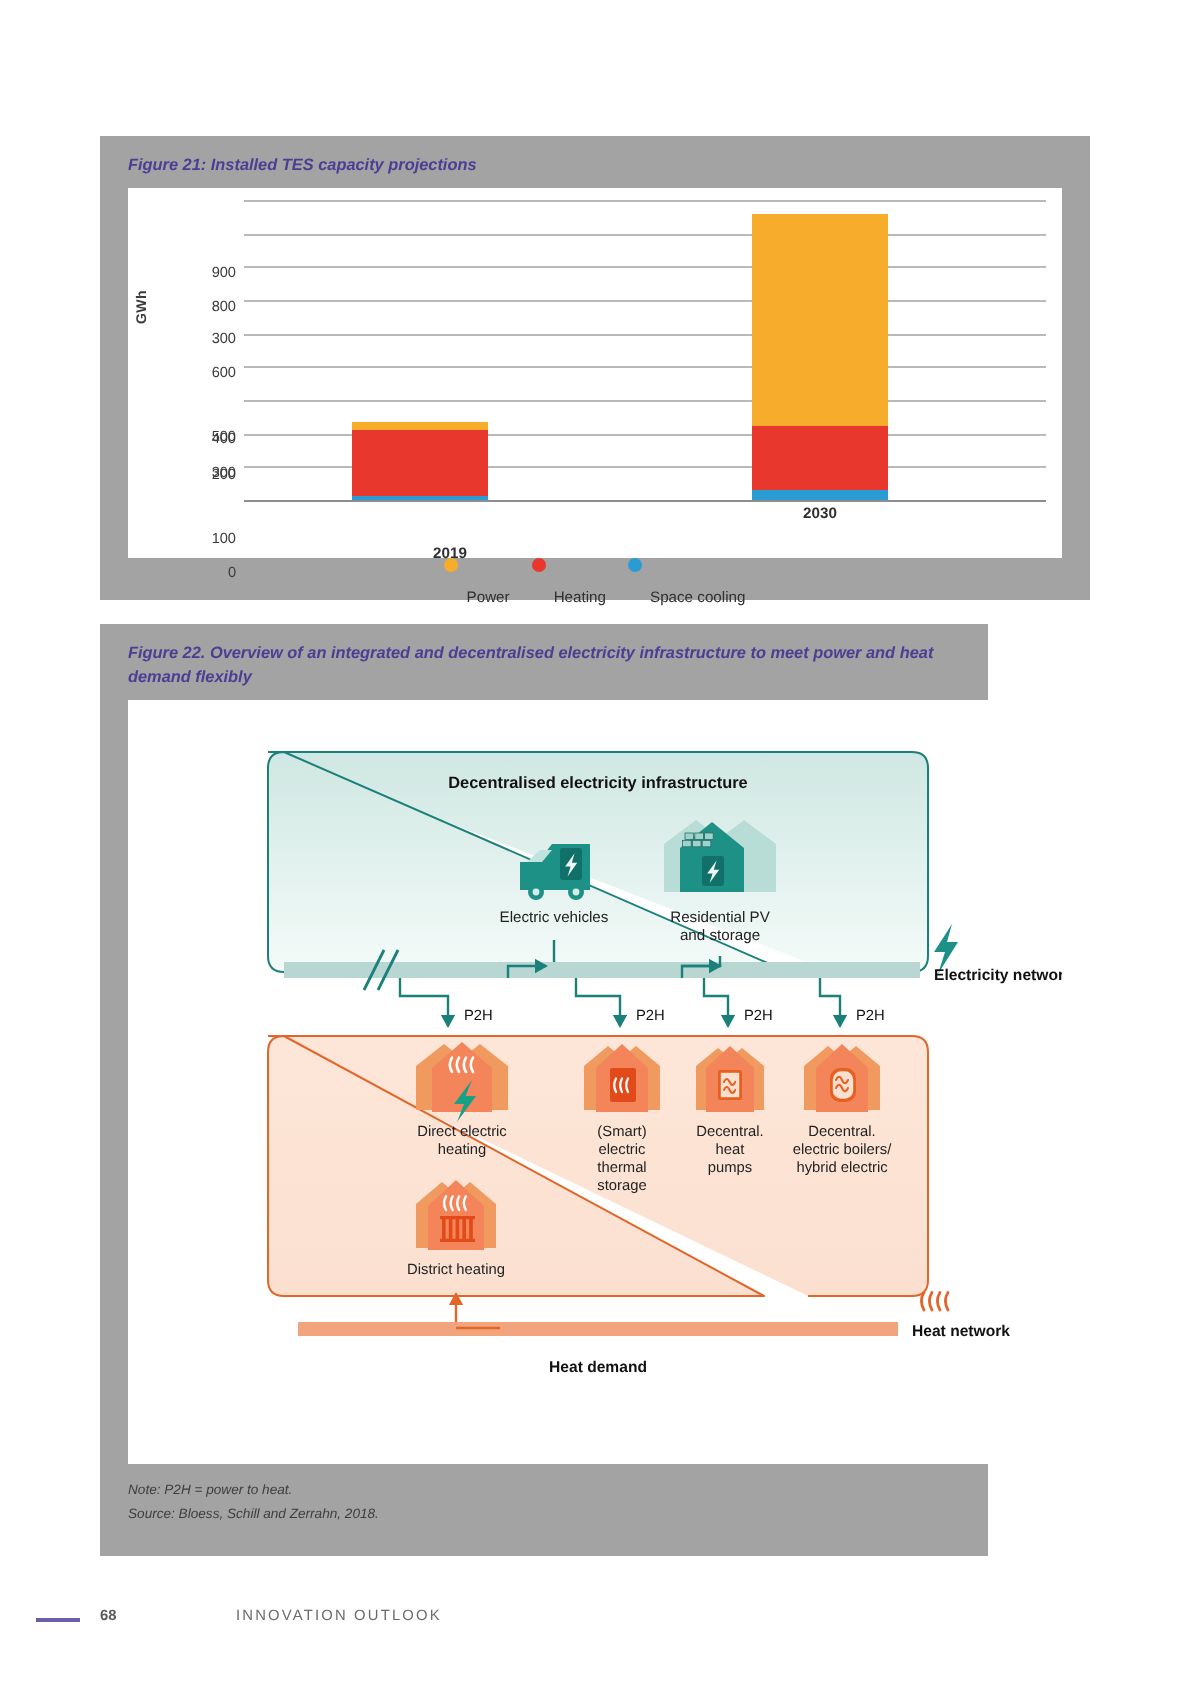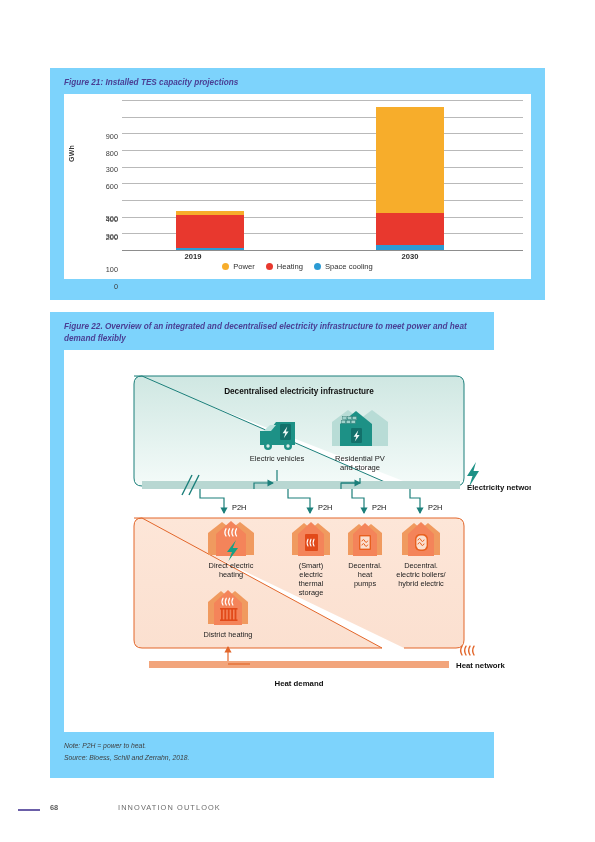--- a/index.html
+++ b/index.html
@@ -4,21 +4,21 @@
 <style>
   html,body{margin:0;padding:0;}
   body{
     width:595px;height:842px;background:#ffffff;
     font-family:"Liberation Sans", sans-serif;
     position:relative;overflow:hidden;
   }
   .page{position:absolute;inset:0;}
 
   
-  .fig-box{position:absolute;background:#7dd3fc;}
+  .fig-box{position:absolute;background:#a3a3a3;}
   #fig21{left:50px;top:68px;width:495px;height:232px;}
   #fig22{left:50px;top:312px;width:444px;height:466px;}
 
   .fig-caption{
     font-style:italic;font-weight:bold;
     color:#4a3f94;font-size:8.2px;line-height:12px;
     padding:9px 14px 0 14px;
   }
   #fig22 .fig-caption{padding-bottom:2px;}
 
@@ -52,21 +52,21 @@
     position:absolute;top:152px;width:120px;text-align:center;
     font-size:7.6px;font-weight:bold;color:#2f2f2f;
   }
 
   .legend{
     position:absolute;left:0;right:0;top:168px;
     display:flex;justify-content:center;align-items:center;gap:11px;
   }
   .lg{display:flex;align-items:center;gap:4px;}
   .dot{width:7px;height:7px;border-radius:50%;display:block;}
-  .lg span.t{font-size:7.6px;color:#2f2f2f;}
+  .lg span.t{font-size:7.6px;color:#2f2f2f;margin-top:32px;}
 
   
   .diagram{
     position:absolute;left:14px;top:38px;width:467px;height:382px;
     background:#ffffff;
   }
   .svgwrap{position:absolute;inset:0;}
 
   
   .notes{
@@ -116,21 +116,21 @@
             <div class="gline" style="top: 33.3333px;"></div>
             <div class="gline" style="top: 16.6667px;"></div>
             <div class="gline" style="top: 0px;"></div>
           </div>
         <div class="bars" id="bars">
             <div class="barcol" style="left: 54px; height: 150px;">
               <div class="seg" style="bottom: 0px; height: 2.5px; background: rgb(43, 155, 212);"></div>
               <div class="seg" style="bottom: 2.5px; height: 32.5px; background: rgb(232, 56, 46);"></div>
               <div class="seg" style="bottom: 35px; height: 3.66667px; background: rgb(247, 173, 43);"></div>
             </div>
-            <div class="cat" style="left: 11px;">2019</div>
+            <div class="cat" style="left: 43px; margin-top: 20px;">2019</div>
             <div class="barcol" style="left: 254px; height: 150px;">
               <div class="seg" style="bottom: 0px; height: 5px; background: rgb(43, 155, 212);"></div>
               <div class="seg" style="bottom: 5px; height: 32.5px; background: rgb(232, 56, 46);"></div>
               <div class="seg" style="bottom: 37.5px; height: 105.833px; background: rgb(247, 173, 43);"></div>
             </div>
             <div class="cat" style="left: 228px;">2030</div>
           </div>
       </div>
       <div class="legend" id="legend">
           <div class="lg">

